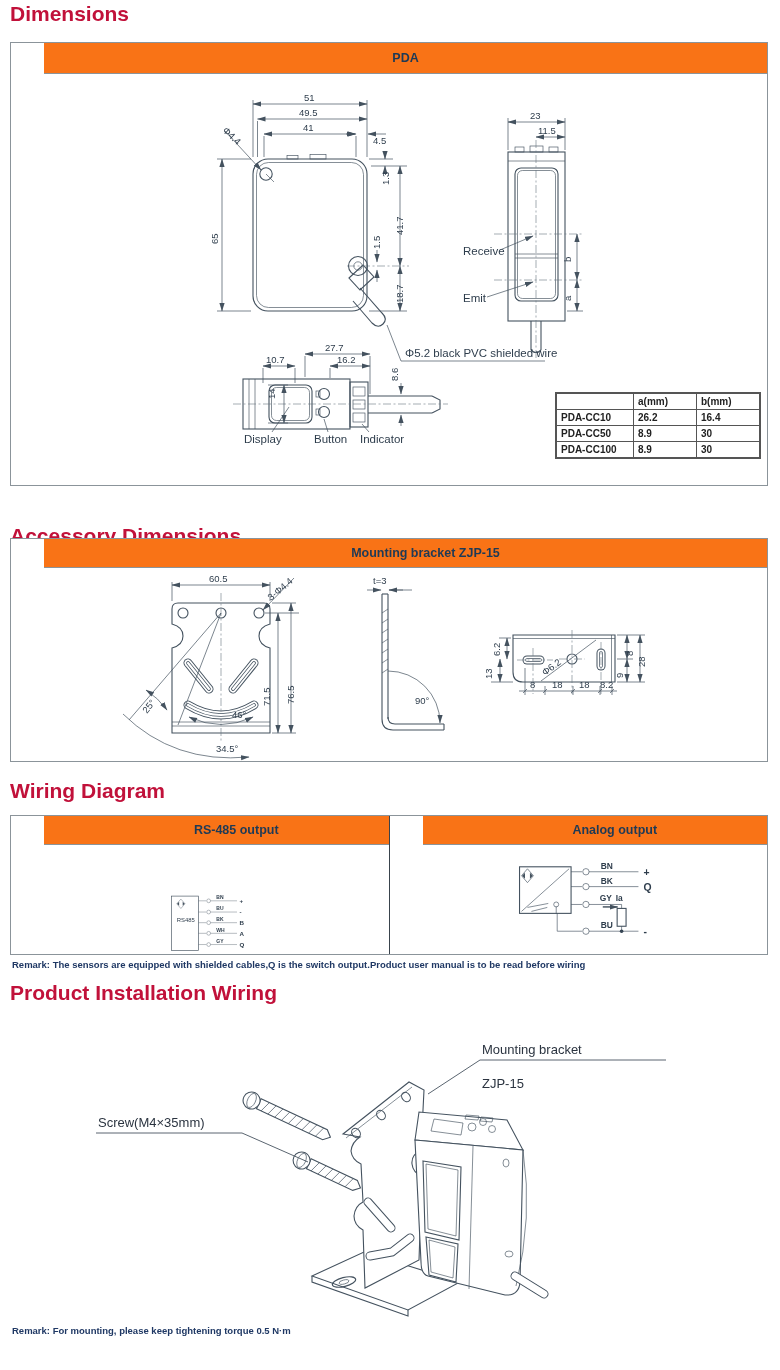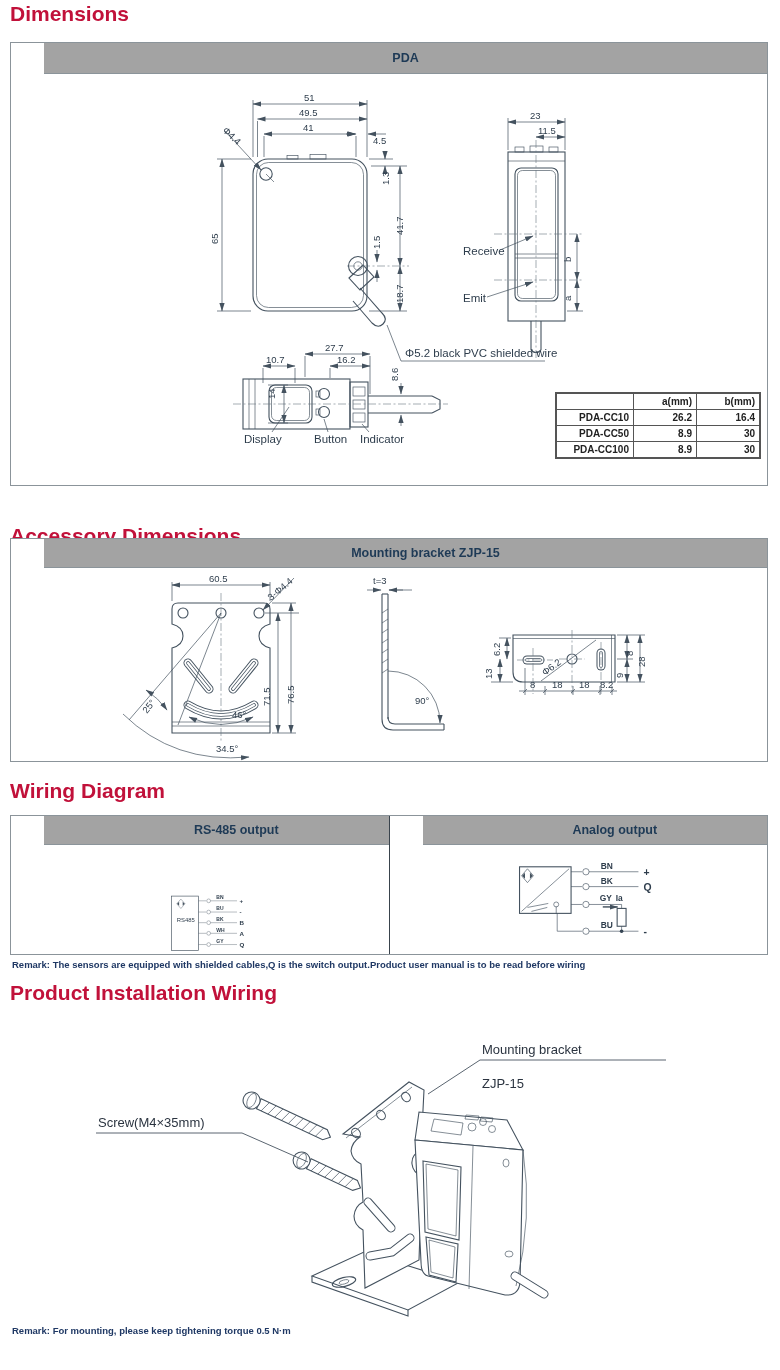--- a/index.html
+++ b/index.html
@@ -1,20 +1,20 @@
 <!DOCTYPE html>
 <html><head>
 <meta charset="utf-8">
 <style>
   html,body{margin:0;padding:0;}
   body{width:780px;height:1370px;background:#fff;position:relative;
        font-family:"Liberation Sans","DejaVu Sans",sans-serif;}
   .sec-title{position:absolute;left:10px;color:#c1113a;font-size:21px;font-weight:bold;}
   .panel{position:absolute;left:10px;width:758px;border:1px solid #8b949a;box-sizing:border-box;background:#fff;}
-  .panel-header{height:30px;line-height:30px;background:#a3a3a3;border-bottom:1px solid #8b949a;
+  .panel-header{height:30px;line-height:30px;background:#f97316;border-bottom:1px solid #8b949a;
     text-align:center;font-size:12.5px;font-weight:bold;color:#1e3a56;margin-left:33px;}
   .panel-header.h28{height:28px;line-height:28px;padding-left:40px;}
   .panel-content{position:relative;}
   .remark{position:absolute;left:12px;font-size:9.5px;font-weight:bold;color:#1f3864;}
   .wir-cols{display:flex;height:110px;}
   .wir-col{flex:1;display:flex;flex-direction:column;}
   .wir-col.first{border-right:1px solid #39434c;gap:44px;}
   
   .ln{stroke:#44525f;stroke-width:1.1;fill:none;}
   .lnf{stroke:#44525f;stroke-width:1.1;fill:#fff;}
@@ -31,22 +31,22 @@
   .s1{stroke:#44525f;stroke-width:9;stroke-linecap:round;fill:none;}
   .s2{stroke:#fff;stroke-width:7;stroke-linecap:round;fill:none;}
   .s3{stroke:#44525f;stroke-width:3.6;stroke-linecap:round;fill:none;}
   .s4{stroke:#fff;stroke-width:2.2;stroke-linecap:round;fill:none;}
   .big{font-size:13px;fill:#2b3440;}
   .ldr{stroke:#5a6570;stroke-width:1;fill:none;}
   svg text{font-family:"Liberation Sans","DejaVu Sans",sans-serif;}
   .dim-table{position:absolute;left:544px;top:318px;border-collapse:collapse;border:2px solid #555;
     font-size:10px;font-weight:bold;color:#222;background:#fff;}
   .dim-table td,.dim-table th{border:1px solid #555;height:15px;padding:0 4px;font-weight:bold;}
-  .dim-table .model{width:68px;text-align:right;}
-  .dim-table .num{width:54px;text-align:right;}
+  .dim-table .model{width:68px;text-align:left;}
+  .dim-table .num{width:54px;text-align:left;}
 </style>
 </head>
 <body>
 
 <svg width="0" height="0" style="position:absolute" aria-hidden="true">
 <defs>
 <marker id="aE" markerWidth="9" markerHeight="6" refX="8" refY="3" orient="auto" markerUnits="userSpaceOnUse">
   <path d="M0,0.4 L8.5,3 L0,5.6 Z" fill="#44525f"></path>
       </marker>
 <marker id="aS" markerWidth="9" markerHeight="6" refX="0.5" refY="3" orient="auto" markerUnits="userSpaceOnUse">

